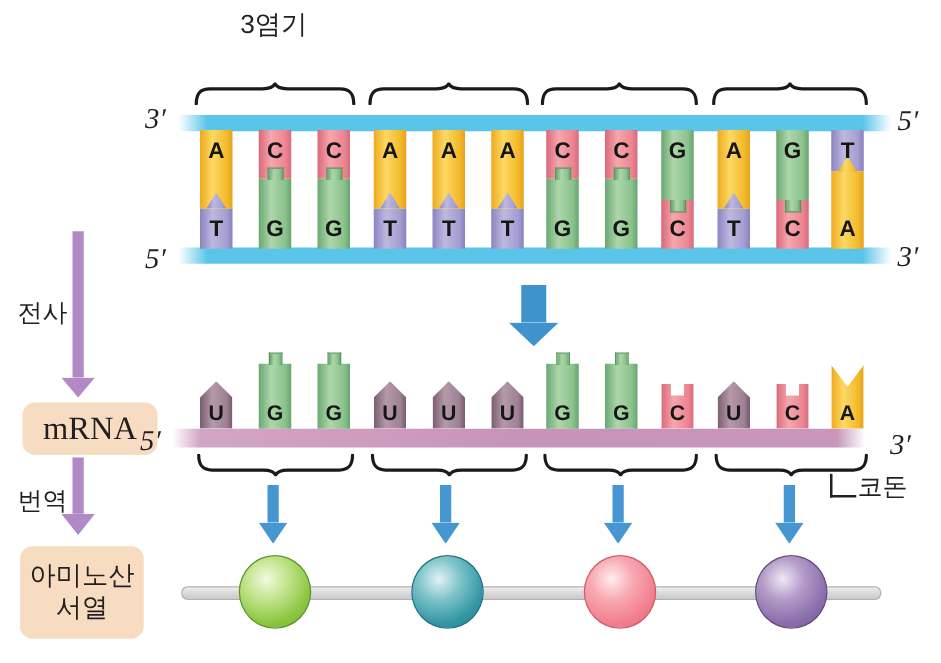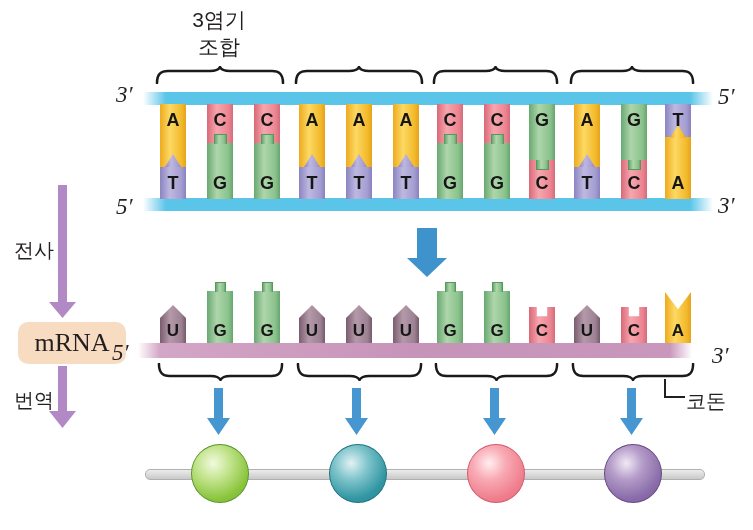--- a/index.html
+++ b/index.html
@@ -86,38 +86,43 @@
   .triplet { position:absolute; left:169px; top:6px; width:100px; text-align:center;
              font-size:21px; line-height:27px; }
 </style>
 </head>
 <body>
 
 <div class="canvas">
 
   <div class="triplet">
     <div>3염기</div>
-    <div>조합</div>
   </div>
 
   <div class="parrow" style="left:49px; top:185px; height:133px;">
     <div class="shaft" style="top:0; height:117px;"></div>
     <div class="head" style="top:117px; height:16px;"></div>
   </div>
   <div class="k-label" style="left:14px; top:237px;">전사</div>
 
   <div class="label-box serif-t" style="left:18px; top:322px; width:108px; height:42px; font-size:26px;">
       <span>mRNA</span>
     </div>
   <div class="parrow" style="left:49px; top:366px; height:62px;">
     <div class="shaft" style="top:0; height:45px;"></div>
     <div class="head" style="top:45px; height:17px;"></div>
   </div>
   <div class="k-label" style="left:14px; top:387px;">번역</div>
 
+  <div class="label-box" style="left:16px; top:437px; width:99px; height:74px;">
+    <div class="k-box-text">
+      <div>아미노산</div>
+      <div>서열</div>
+    </div>
+  </div>
 
   <div class="brace" style="left:155px; top:66px; width:130px;">
     <svg viewBox="0 0 130 18" preserveAspectRatio="none">
         <path d="M2,17 C2,8 6,5 13,5 L55,5 C61,5 64,3 65,1 C66,3 69,5 75,5 L117,5 C124,5 128,8 128,17" fill="none" stroke="#1a1a1a" stroke-width="2.6" stroke-linecap="round"></path>
       </svg>
   </div>
   <div class="brace" style="left:294px; top:66px; width:130px;">
     <svg viewBox="0 0 130 18" preserveAspectRatio="none">
         <path d="M2,17 C2,8 6,5 13,5 L55,5 C61,5 64,3 65,1 C66,3 69,5 75,5 L117,5 C124,5 128,8 128,17" fill="none" stroke="#1a1a1a" stroke-width="2.6" stroke-linecap="round"></path>
       </svg>
@@ -291,21 +296,21 @@
       </svg>
   </div>
   <div class="brace" style="left:571px; top:363px; width:124px;">
     <svg viewBox="0 0 130 18" preserveAspectRatio="none">
         <path d="M2,1 C2,10 6,13 13,13 L55,13 C61,13 64,15 65,17 C66,15 69,13 75,13 L117,13 C124,13 128,10 128,1" fill="none" stroke="#1a1a1a" stroke-width="2.6" stroke-linecap="round"></path>
       </svg>
   </div>
 
   <div class="elbow-v"></div>
   <div class="elbow-h"></div>
-  <div class="k-label" style="left:686px; top:388px;">코돈</div>
+  <div class="k-label" style="left:686px; top:376px;">코돈</div>
 
   <div class="sarrow" style="left:207px;">
       <div class="shaft"></div>
       <div class="head"></div>
     </div>
   <div class="sarrow" style="left:345px;">
       <div class="shaft"></div>
       <div class="head"></div>
     </div>
   <div class="sarrow" style="left:483px;">

